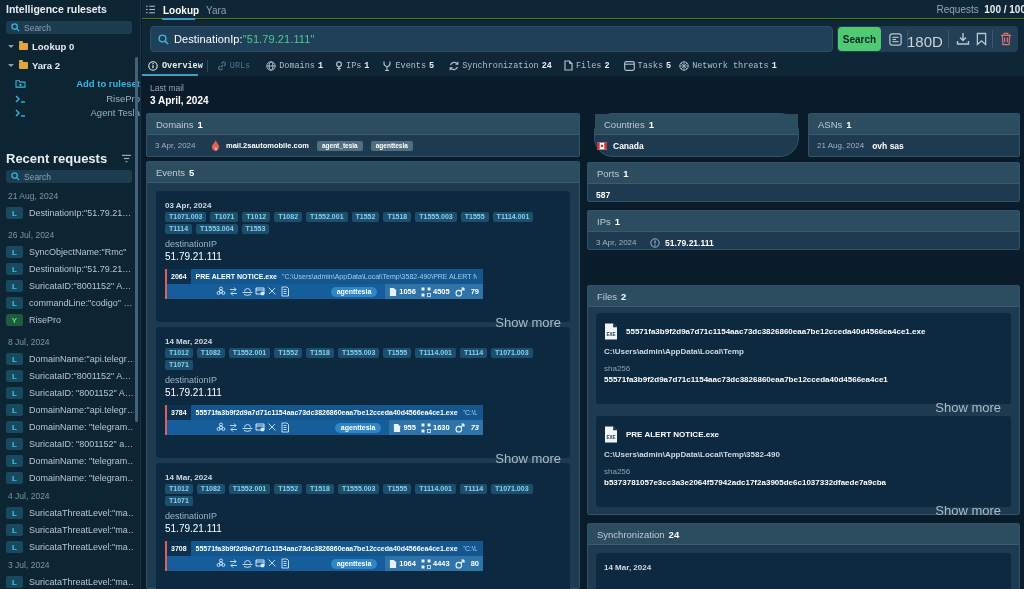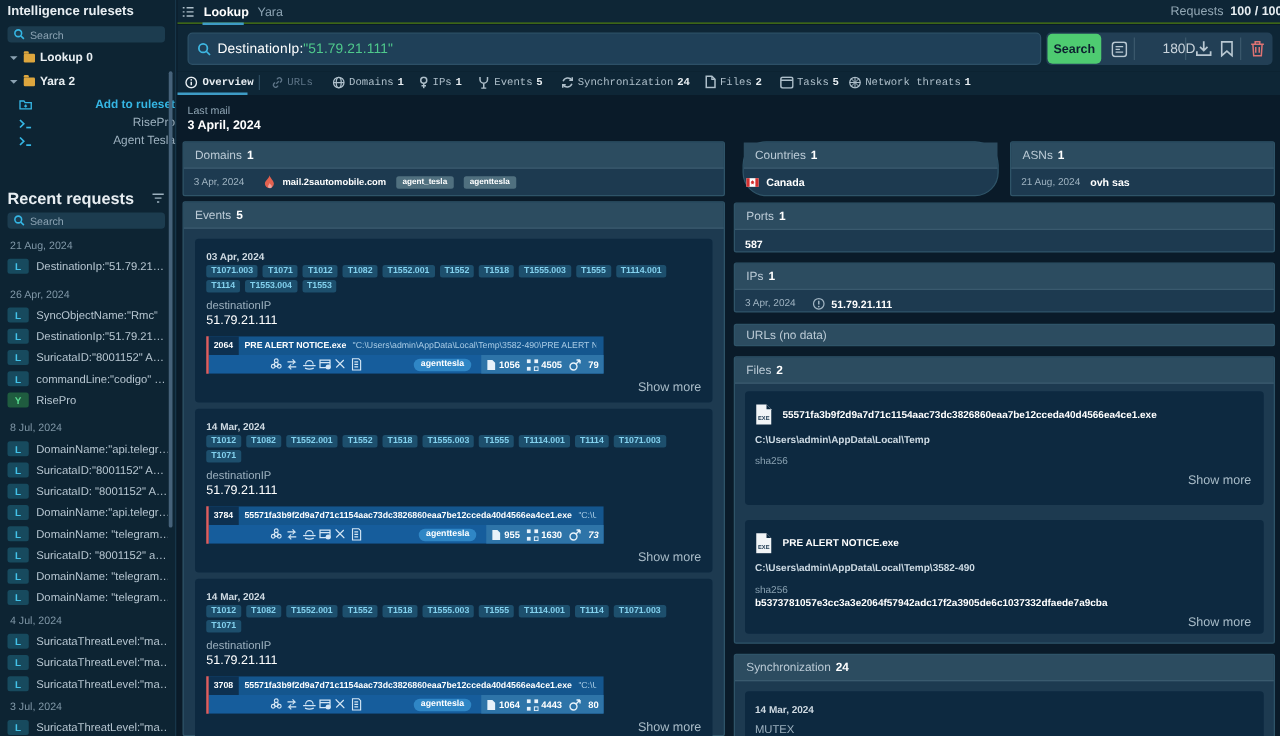--- a/index.html
+++ b/index.html
@@ -51,21 +51,21 @@
 .tab { display:inline-flex; align-items:center; font-size:8.5px; color:#aebfca; margin-right:16px; height:17px;font-family:Liberation Mono, monospace; }
 .tab b { color:#e8eef2; font-weight:bold; margin-left:3px; }
 .tab svg { margin-right:3px; flex:0 0 auto; }
 
 
 .card { position:absolute; border:1px solid #2f5468; border-radius:2px; background:#1d3a50; }
 .card-h { height:21px; background:#2c4c60; border-bottom:1px solid #3a5a6e; display:flex; align-items:center; padding:0 9px; font-size:9.5px; color:#bccbd6; }
 .card-h b { color:#fff; margin-left:4px; }
 .blockrow { display:flex; align-items:center; padding:0 8px; height:21px; font-size:8px; color:#9fb3c1; }
 .tagpill { background:#50707f; color:#fff; font-size:6.5px; font-weight:bold; border-radius:2px; padding:1.5px 5px; margin-left:8px; }
-.showmore { text-align:right; font-size:10px; color:#a9bcc8; margin-top:6px; }
+.showmore { text-align:right; font-size:13px; color:#a9bcc8; margin-top:16px; }
 
 .evblock { background:#0d2940; border-radius:3px; margin:0 9px 5px 9px; padding:10px 9px 0 9px; }
 .ev-date { font-size:8px; font-weight:bold; color:#cfdae2; }
 .tagrow { display:flex; margin-top:2px; }
 .ttag + .ttag { margin-left:0; }
 .ttag { display:block; background:#1d4f6d; color:#84d2ef; font-size:7px; font-weight:bold; border-radius:2px; padding:1px 4px; margin-right:4px; line-height:8px; height:10px; box-sizing:border-box; }
 .lbl { font-size:9px; color:#9db1bf; margin-top:5px; }
 .val { font-size:10px; color:#fff; margin-top:2px; }
 
 .proc { display:block; width:318px; margin-top:7px; border-left:2px solid #e05e5e; overflow:hidden; }
@@ -141,21 +141,21 @@
         <line x1="6.3" y1="6.3" x2="9" y2="9" stroke="#35b6e4" stroke-width="1.4"></line>
       </svg>
     <span>Search</span>
   </div>
   <div id="reqlist">
       <div class="grp-date">21 Aug, 2024</div>
 <div class="req-row">
         <span class="badge L">L</span>
         <span class="req-txt">DestinationIp:"51.79.21…</span>
       </div>
-<div class="grp-date">26 Apr, 2024</div>
+<div class="grp-date">26 Jul, 2024</div>
 <div class="req-row">
         <span class="badge L">L</span>
         <span class="req-txt">SyncObjectName:"Rmc"</span>
       </div>
 <div class="req-row">
         <span class="badge L">L</span>
         <span class="req-txt">DestinationIp:"51.79.21…</span>
       </div>
 <div class="req-row">
         <span class="badge L">L</span>
@@ -249,21 +249,21 @@
   </div>
   <div class="spanel">
     <div class="sbtn">Search</div>
     <svg class="abs" style="left:52px;top:7px;" width="13" height="13" viewBox="0 0 15 15">
         <rect x="1" y="1" width="13" height="13" rx="2.5" fill="none" stroke="#b9c8d2" stroke-width="1.4"></rect>
         <line x1="4" y1="5" x2="11" y2="5" stroke="#b9c8d2" stroke-width="1.3"></line>
         <line x1="4" y1="7.5" x2="8" y2="7.5" stroke="#b9c8d2" stroke-width="1.3"></line>
         <line x1="4" y1="10" x2="11" y2="10" stroke="#b9c8d2" stroke-width="1.3"></line>
       </svg>
     <div class="abs" style="left:70px;top:4px;width:1px;height:18px;background:#3a576b;"></div>
-    <span class="abs" style="left:93px;top:7px;font-size:11px;color:#c9d4dc;">180D</span>
+    <span class="abs" style="left:70px;top:7px;font-size:15px;color:#c9d4dc;">180D</span>
     <div class="abs" style="left:111px;top:4px;width:1px;height:18px;background:#3a576b;"></div>
     <svg class="abs" style="left:119px;top:6px;" width="14" height="14" viewBox="0 0 14 14">
         <path d="M7 1 v7 M4 5.5 L7 8.5 L10 5.5" fill="none" stroke="#b9c8d2" stroke-width="1.4"></path>
         <path d="M1.5 9 v3 h11 v-3" fill="none" stroke="#b9c8d2" stroke-width="1.4"></path>
       </svg>
     <svg class="abs" style="left:139px;top:6px;" width="11" height="14" viewBox="0 0 12 15">
         <path d="M1.5 1.5 h9 v12 L6 9.5 L1.5 13.5 z" fill="none" stroke="#b9c8d2" stroke-width="1.4"></path>
       </svg>
     <div class="abs" style="left:155px;top:4px;width:1px;height:18px;background:#3a576b;"></div>
     <svg class="abs" style="left:163px;top:6px;" width="12" height="14" viewBox="0 0 13 15">
@@ -550,39 +550,37 @@
       <span style="width:54px;">3 Apr, 2024</span>
       <svg width="10" height="10" viewBox="0 0 10 10" style="margin-right:5px;">
           <circle cx="5" cy="5" r="4.2" fill="none" stroke="#9fb3c1" stroke-width="1"></circle>
           <line x1="5" y1="2.6" x2="5" y2="5.6" stroke="#9fb3c1" stroke-width="1.2"></line>
           <circle cx="5" cy="7.2" r="0.7" fill="#9fb3c1"></circle>
         </svg>
       <b style="color:#fff;font-size:8.5px;">51.79.21.111</b>
     </div>
   </div>
 
-  <div class="card" style="left:445px;top:183px;width:433px;height:18px;background:#2c4c60;">
-    <div style="display:flex;align-items:center;height:16px;padding:0 9px;font-size:9.5px;color:#bccbd6;">URLs (no data)</div>
-  </div>
 
   <div class="card" style="left:445px;top:209px;width:433px;height:230px;">
     <div class="card-h">Files <b>2</b></div>
     <div style="height:6px;"></div>
     <div class="fileblock" style="height:91px;">
       <div class="fname">
         <svg width="14" height="17" viewBox="0 0 14 17" style="margin-right:8px;">
             <path d="M1 0.5 h8.2 L13 4.3 V16.5 H1 z" fill="#f2f5f7"></path>
             <path d="M9.2 0.5 L13 4.3 L9.2 4.3 z" fill="#0d2940"></path>
             <rect x="2.6" y="9.2" width="8.8" height="4.6" fill="#f2f5f7"></rect>
             <text x="7" y="13" font-size="4.6" font-weight="bold" fill="#1b3850" text-anchor="middle" font-family="Liberation Sans, sans-serif">EXE</text>
           </svg>
         <span>55571fa3b9f2d9a7d71c1154aac73dc3826860eaa7be12cceda40d4566ea4ce1.exe</span>
       </div>
       <div class="fpath">C:\Users\admin\AppData\Local\Temp</div>
       <div class="fsha">sha256</div>
+      <div class="fhash">55571fa3b9f2d9a7d71c1154aac73dc3826860eaa7be12cceda40d4566ea4ce1</div>
       <div class="showmore">Show more</div>
     </div>
     <div class="fileblock" style="height:91px;">
       <div class="fname">
         <svg width="14" height="17" viewBox="0 0 14 17" style="margin-right:8px;">
             <path d="M1 0.5 h8.2 L13 4.3 V16.5 H1 z" fill="#f2f5f7"></path>
             <path d="M9.2 0.5 L13 4.3 L9.2 4.3 z" fill="#0d2940"></path>
             <rect x="2.6" y="9.2" width="8.8" height="4.6" fill="#f2f5f7"></rect>
             <text x="7" y="13" font-size="4.6" font-weight="bold" fill="#1b3850" text-anchor="middle" font-family="Liberation Sans, sans-serif">EXE</text>
           </svg>
@@ -593,16 +591,15 @@
       <div class="fhash">b5373781057e3cc3a3e2064f57942adc17f2a3905de6c1037332dfaede7a9cba</div>
       <div class="showmore">Show more</div>
     </div>
   </div>
 
   <div class="card" style="left:445px;top:447px;width:433px;height:120px;">
     <div class="card-h">Synchronization <b>24</b></div>
     <div style="height:8px;"></div>
     <div class="fileblock" style="height:80px;">
       <div class="ev-date">14 Mar, 2024</div>
-      <div class="lbl" style="margin-top:6px;">MUTEX</div>
     </div>
   </div>
 </div>
 
 </body></html>

